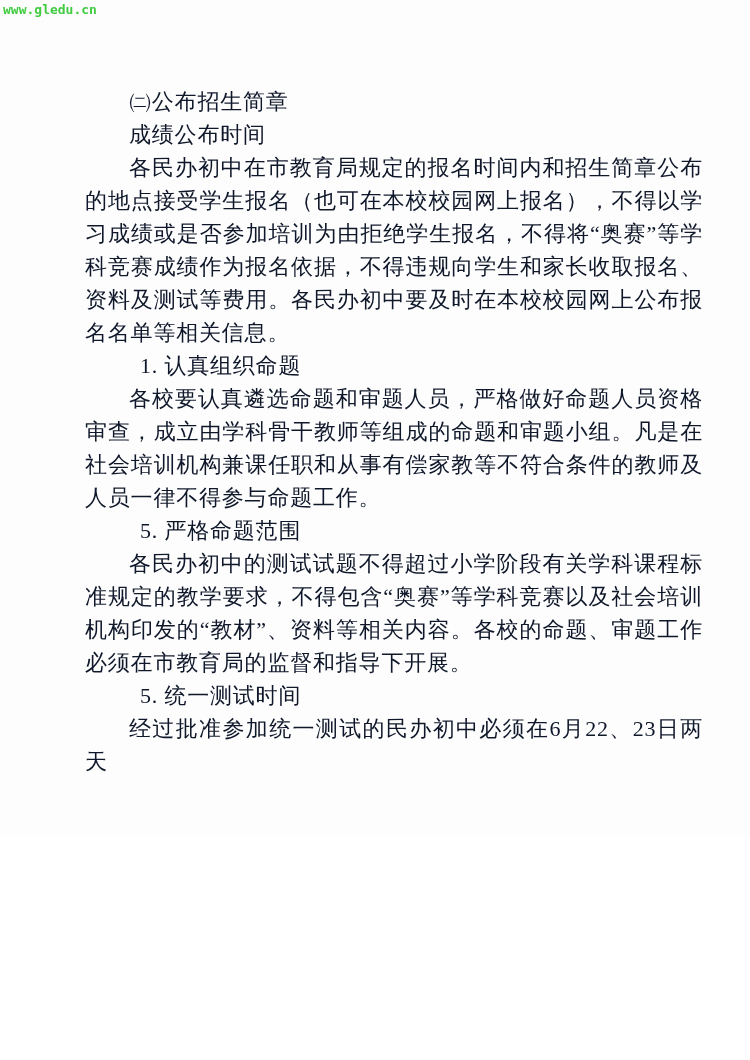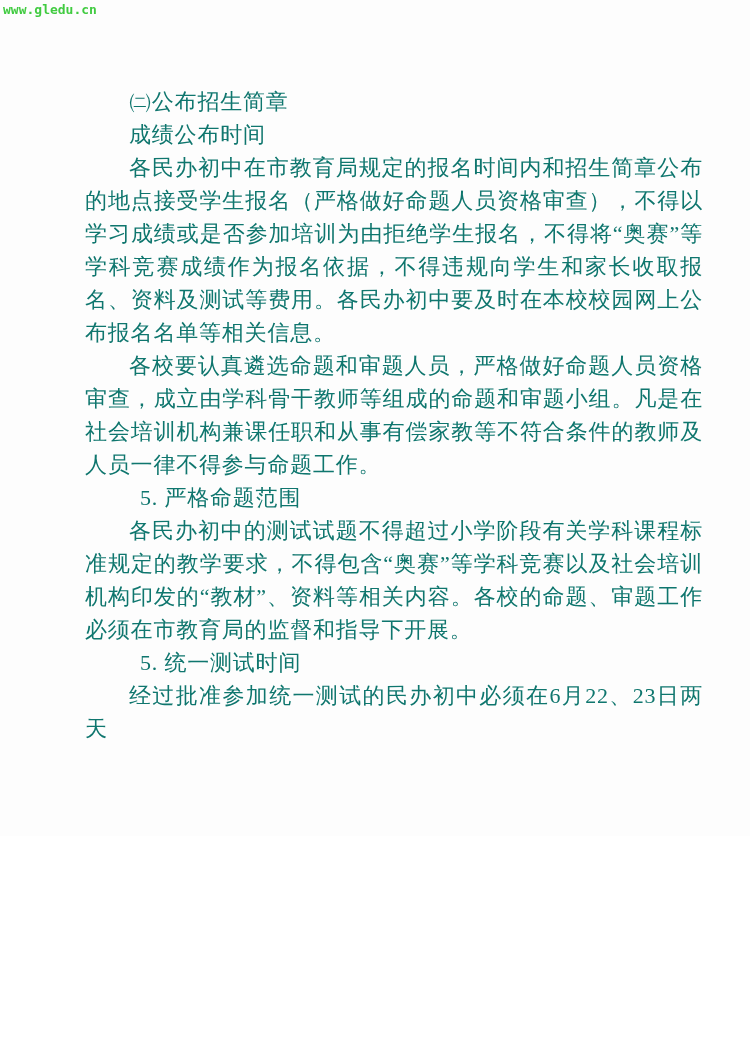--- a/index.html
+++ b/index.html
@@ -25,21 +25,21 @@
     color: #41cb41;
   }
 
   .content {
     position: absolute;
     top: 85px;
     left: 85px;
     width: 618px;
     font-size: 22px;
     line-height: 33px;
-    color: #0f766e;
+    color: #0f172a;
     text-align: justify;
     letter-spacing: 0.8px;
   }
   .content p { margin: 0; text-indent: 2em; }
   .content p.sub { text-indent: 2.5em; }
 
   .pageno {
     position: absolute;
     top: 983px;
     left: 590px;
@@ -82,21 +82,22 @@
 </head>
 <body>
 
 <div class="scan-page">
 
   <div class="watermark">www.gledu.cn</div>
 
   <div class="content">
     <p>㈡公布招生简章</p>
     <p>成绩公布时间</p>
-    <p>各民办初中在市教育局规定的报名时间内和招生简章公布的地点接受学生报名（严格做好命题人员资格审查），不得以学习成绩或是否参加培训为由拒绝学生报名，不得将“奥赛”等学科竞赛成绩作为报名依据，不得违规向学生和家长收取报名、资料及测试等费用。各民办初中要及时在本校校园网上公布报名名单等相关信息。</p>
+    <p>各民办初中在市教育局规定的报名时间内和招生简章公布的地点接受学生报名（也可在本校校园网上报名），不得以学习成绩或是否参加培训为由拒绝学生报名，不得将“奥赛”等学科竞赛成绩作为报名依据，不得违规向学生和家长收取报名、资料及测试等费用。各民办初中要及时在本校校园网上公布报名名单等相关信息。</p>
+    <p class="sub">1. 认真组织命题</p>
     <p>各校要认真遴选命题和审题人员，严格做好命题人员资格审查，成立由学科骨干教师等组成的命题和审题小组。凡是在社会培训机构兼课任职和从事有偿家教等不符合条件的教师及人员一律不得参与命题工作。</p>
     <p class="sub">5. 严格命题范围</p>
     <p>各民办初中的测试试题不得超过小学阶段有关学科课程标准规定的教学要求，不得包含“奥赛”等学科竞赛以及社会培训机构印发的“教材”、资料等相关内容。各校的命题、审题工作必须在市教育局的监督和指导下开展。</p>
     <p class="sub">5. 统一测试时间</p>
     <p>经过批准参加统一测试的民办初中必须在6月22、23日两天</p>
   </div>
 
   <div class="pageno">— 9 —</div>
 
   <div class="logo">

